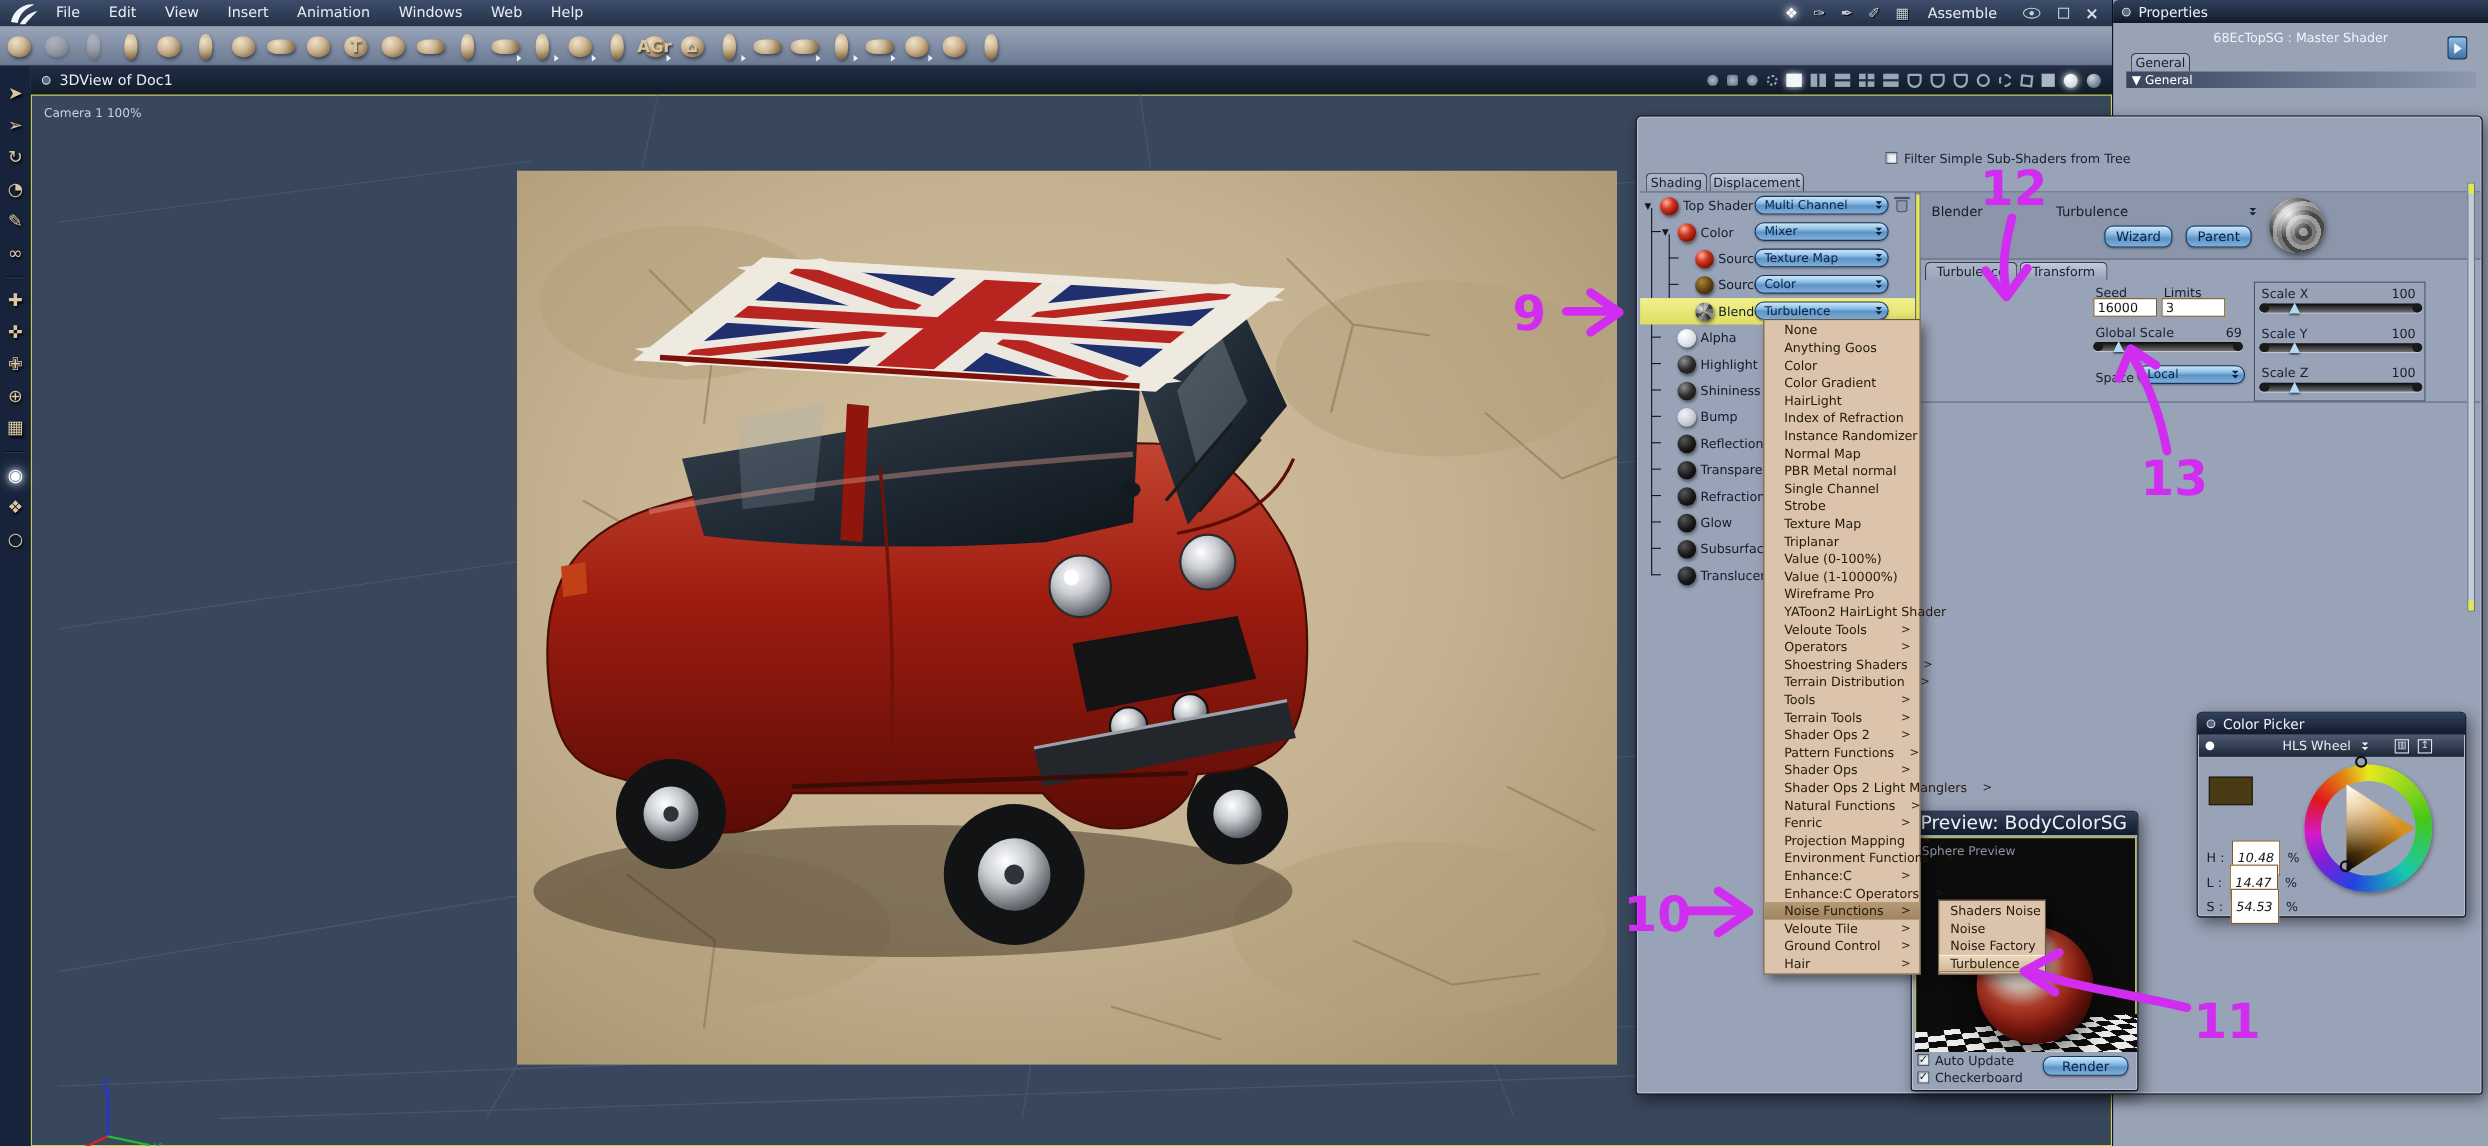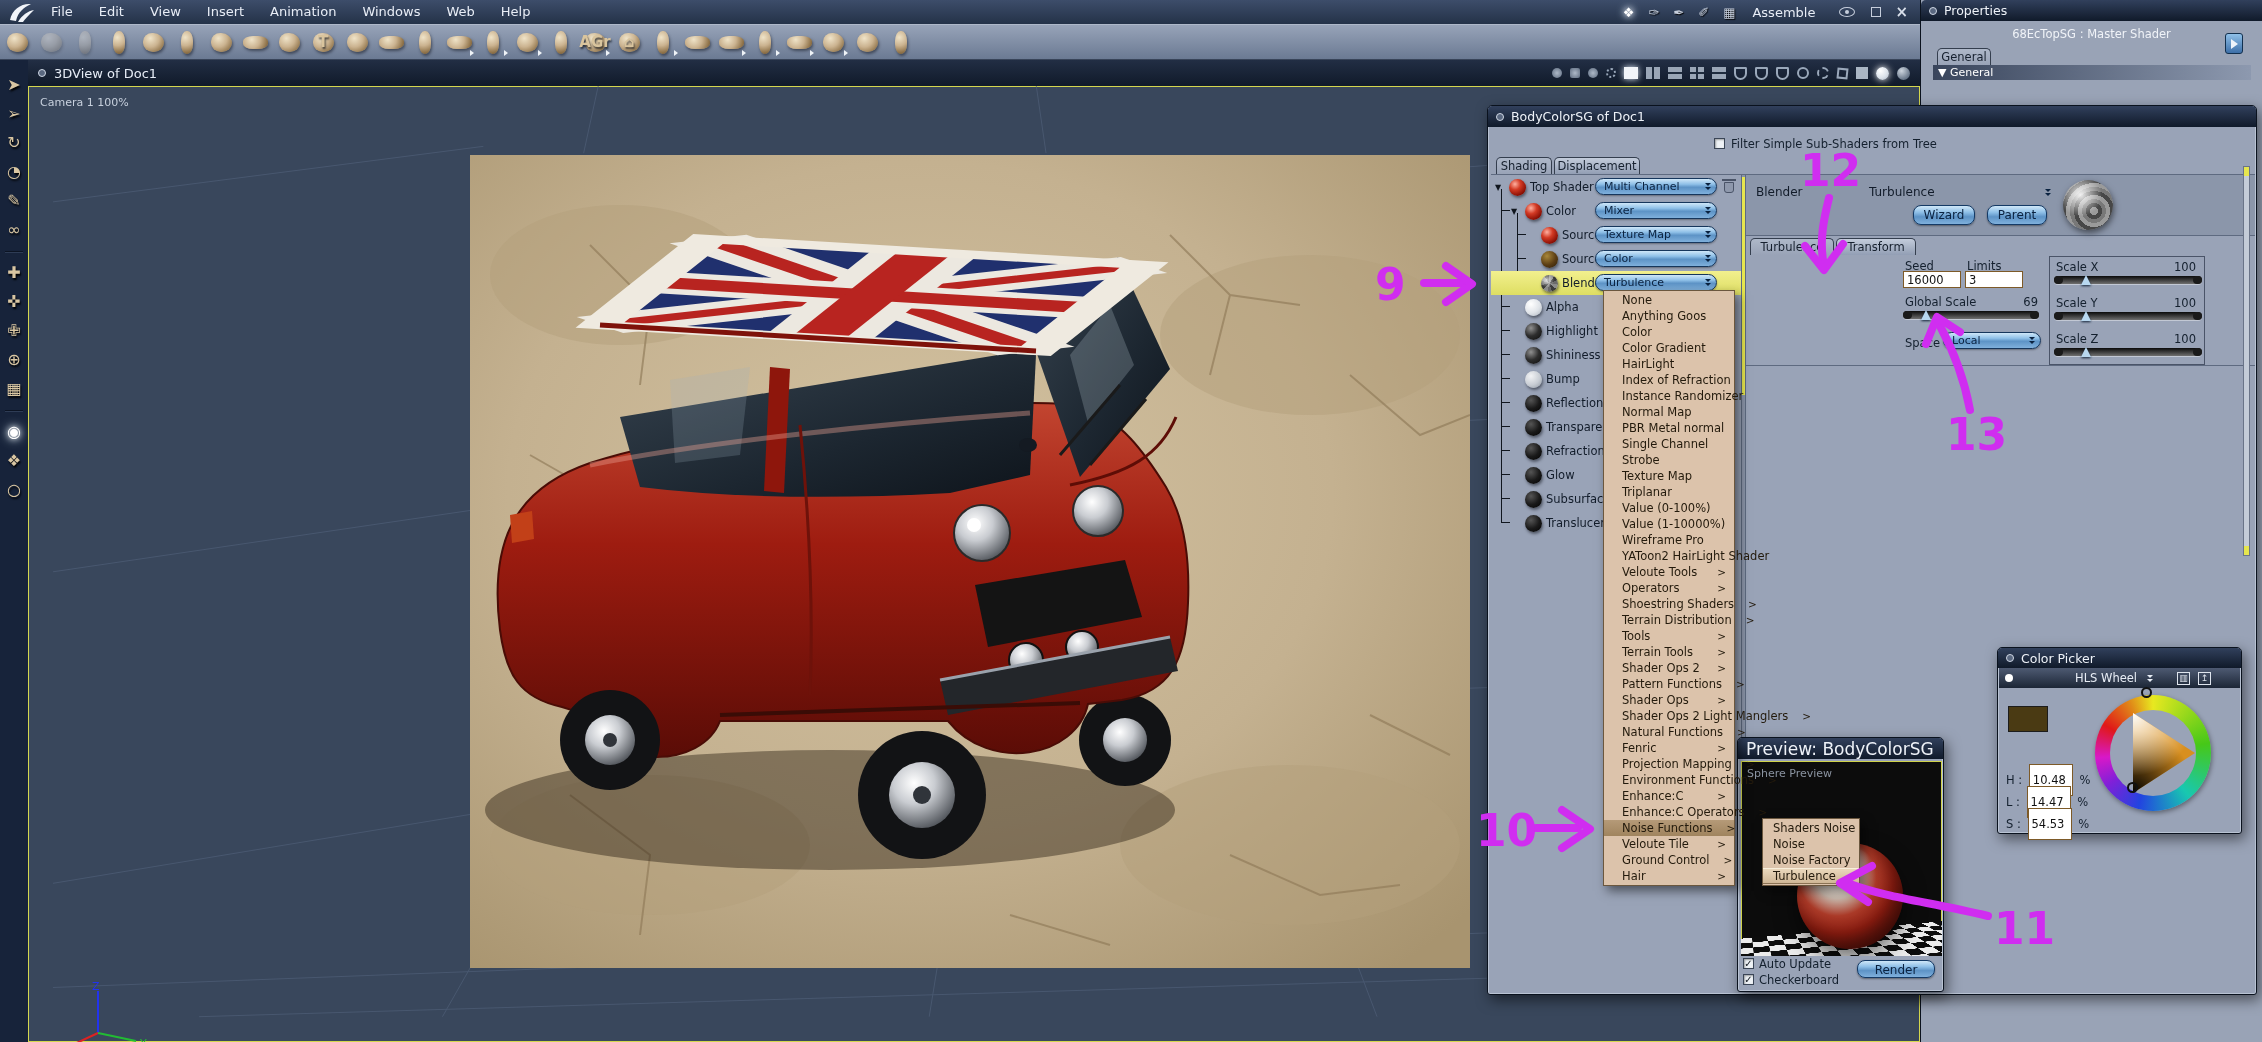--- a/index.html
+++ b/index.html
@@ -128,21 +128,21 @@
   
   .cp-head{position:absolute;left:1px;top:20px;right:1px;height:20px;background:linear-gradient(#4e5a72,#1c2636);display:flex;align-items:center;color:#e8edf5;font-size:11.5px;padding:0 6px;}
   .cp-dot{width:8px;height:8px;border-radius:50%;background:#fff;}
   .cp-icon{width:13px;height:13px;border:1.5px solid #dfe5ee;margin-left:8px;position:relative;font-size:9px;color:#dfe5ee;text-align:center;line-height:11px;}
   .swatch{position:absolute;left:10px;top:58px;width:40px;height:26px;border:1px solid #1c1c1c;}
   .wheel{position:absolute;left:97px;top:47px;width:116px;height:116px;border-radius:50%;background:conic-gradient(from 0deg,#e8e820,#46c818 80deg,#18c8b0 140deg,#2244e0 195deg,#8020d8 235deg,#d818c8 265deg,#e01818 300deg,#e08818 335deg,#e8e820 360deg);box-shadow:1px 2px 5px rgba(0,0,0,.4);}
   .wheel .hole{position:absolute;left:15px;top:15px;width:86px;height:86px;border-radius:50%;background:#99a3b7;}
   .wheel .tri{position:absolute;left:8px;top:8px;width:100px;height:100px;clip-path:polygon(30% 10%,92% 50%,30% 90%);background:radial-gradient(circle at 30% 10%,#ffffff 0%,rgba(255,255,255,0) 55%),radial-gradient(circle at 30% 90%,#000000 0%,rgba(0,0,0,0) 55%),#d88f1f;}
   .marker{position:absolute;width:11px;height:11px;border:2px solid #111;border-radius:50%;}
   .cp-row{position:absolute;left:8px;font-size:11.5px;color:#14202e;}
-  .cp-row .nbox{position:static;display:inline-block;width:44px;height:32px;text-align:left;margin:0 3px;}
+  .cp-row .nbox{position:static;display:inline-block;width:44px;height:32px;text-align:center;margin:0 3px;font-style:italic;}
 
   
   .dock{position:absolute;left:1920px;top:0;width:342px;height:1042px;background:#99a3b6;border-left:1px solid #0a121e;z-index:2;}
   .dock .tbar{border-radius:5px 0 0 0;}
   .mastershader{position:absolute;left:0;top:27px;width:100%;text-align:center;color:#f0f3f8;font-size:11.5px;}
   .arrbtn{position:absolute;left:304px;top:33px;width:18px;height:21px;border:1px solid #12304e;border-radius:3px;background:linear-gradient(#8fc0e8,#3d6fa8);}
   .arrbtn::after{content:"";position:absolute;left:5px;top:5px;width:0;height:0;border-top:5px solid transparent;border-bottom:5px solid transparent;border-left:7px solid #eef4fa;}
   .genbar{position:absolute;left:12px;top:65px;width:318px;height:15px;background:linear-gradient(90deg,#39455c,#8d99af);color:#fff;font-size:11px;line-height:15px;padding-left:5px;}
 
   .anno{position:absolute;inset:0;z-index:50;pointer-events:none;}
@@ -593,24 +593,20 @@
       <span class="dot"></span>
       <span>Properties</span>
     </div>
     <div class="mastershader">68EcTopSG : Master Shader</div>
     <span class="arrbtn"></span>
     <span class="tab active" style="left:16px;top:48px;width:54px;position:absolute">General</span>
     <div class="genbar"><span>▼</span> <span>General</span></div>
   </div>
 
   <div class="fwin" style="left:1487px;top:105px;width:770px;height:890px;z-index:10">
-    <div class="tbar">
-      <span class="dot"></span>
-      <span>BodyColorSG of Doc1</span>
-    </div>
     <span class="cb" style="position:absolute;left:226px;top:32px"></span>
     <span style="position:absolute;left:243px;top:31px;font-size:11.5px;color:#14202e">Filter Simple Sub-Shaders from Tree</span>
     <span class="tab active" style="position:absolute;left:8px;top:51px;width:56px">Shading</span>
     <span class="tab" style="position:absolute;left:66px;top:51px;width:86px">Displacement</span>
 
     <div class="treepanel">
       <div class="tline" style="left:10px;top:14px;width:1px;height:334px"></div>
       <div class="tline" style="left:10px;top:35px;width:9px;height:1px"></div>
       <div class="tline" style="left:26px;top:38px;width:1px;height:72px"></div>
       <div class="tline" style="left:26px;top:59px;width:9px;height:1px"></div>
@@ -848,21 +844,21 @@
     </div>
     <div class="pv-bottom">
       <span class="cb" style="position:absolute;left:5px;top:4px">✓</span>
       <span style="position:absolute;left:21px;top:3px">Auto Update</span>
       <span class="cb" style="position:absolute;left:5px;top:20px">✓</span>
       <span style="position:absolute;left:21px;top:19px">Checkerboard</span>
       <span class="bbtn" style="left:119px;top:6px;width:78px;height:18px">Render</span>
     </div>
   </div>
 
-  <div class="menu" style="left:1603px;top:290px;width:132px">
+  <div class="menu" style="left:1603px;top:290px;width:143px">
 
       <div class="mi">
         <span class="lab">None</span>
         <span class="suba" style="visibility: hidden;">&gt;</span>
       </div>
 
       <div class="mi">
         <span class="lab">Anything Goos</span>
         <span class="suba" style="visibility: hidden;">&gt;</span>
       </div>

